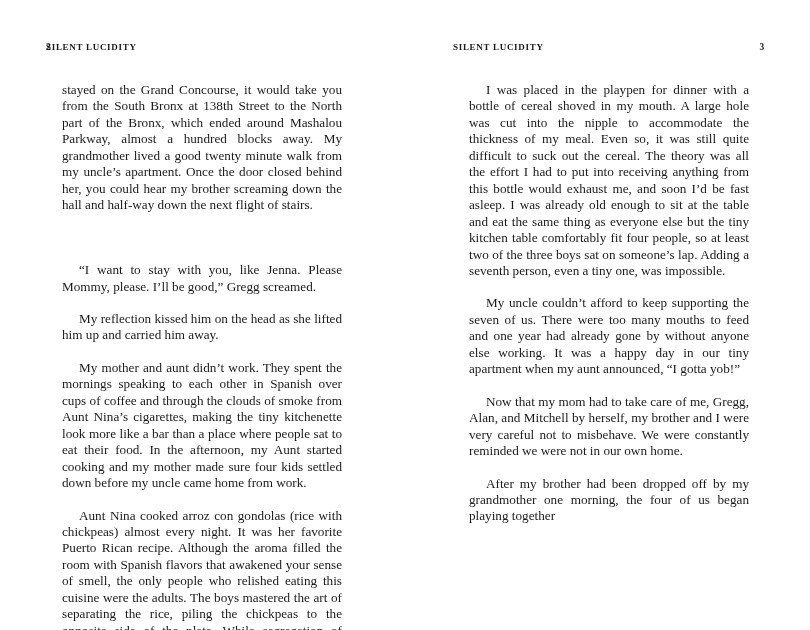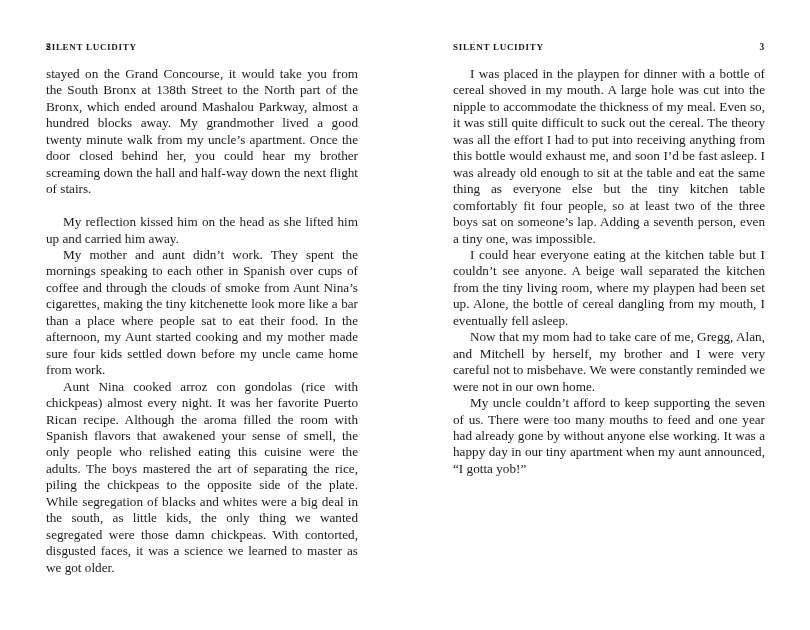--- a/index.html
+++ b/index.html
@@ -42,47 +42,48 @@
   }
   .pg-num.left  { left: 0; }
   .pg-num.right { right: 0; }
 
   .body-text {
     font-size: 13.2px;
     line-height: 16.45px;
     text-align: justify;
   }
   .para {
-    margin: 0;
+    margin: 16px;
     text-indent: 17px;
   }
   .para.noindent { text-indent: 0; }
   .scene-break { height: 16.45px; }
 </style>
 </head>
 <body>
 
 <div class="page page-left">
   <div class="running-header">
     <span class="pg-num left">2</span>
     <span class="head-title">SILENT LUCIDITY</span>
   </div>
   <div class="body-text">
     <p class="para noindent">stayed on the Grand Concourse, it would take you from the South Bronx at 138th Street to the North part of the Bronx, which ended around Mashalou Parkway, almost a hundred blocks away. My grandmother lived a good twenty minute walk from my uncle’s apartment. Once the door closed behind her, you could hear my brother screaming down the hall and half-way down the next flight of stairs.</p>
     <div class="scene-break"></div>
+    <p class="para">“I want to stay with you, like Jenna. Please Mommy, please. I’ll be good,” Gregg screamed.</p>
     <p class="para">My reflection kissed him on the head as she lifted him up and carried him away.</p>
     <p class="para">My mother and aunt didn’t work. They spent the mornings speaking to each other in Spanish over cups of coffee and through the clouds of smoke from Aunt Nina’s cigarettes, making the tiny kitchenette look more like a bar than a place where people sat to eat their food. In the afternoon, my Aunt started cooking and my mother made sure four kids settled down before my uncle came home from work.</p>
     <p class="para">Aunt Nina cooked arroz con gondolas (rice with chickpeas) almost every night. It was her favorite Puerto Rican recipe. Although the aroma filled the room with Spanish flavors that awakened your sense of smell, the only people who relished eating this cuisine were the adults. The boys mastered the art of separating the rice, piling the chickpeas to the opposite side of the plate. While segregation of blacks and whites were a big deal in the south, as little kids, the only thing we wanted segregated were those damn chickpeas. With contorted, disgusted faces, it was a science we learned to master as we got older.</p>
   </div>
 </div>
 
 <div class="page page-right">
   <div class="running-header">
     <span class="head-title">SILENT LUCIDITY</span>
     <span class="pg-num right">3</span>
   </div>
   <div class="body-text">
     <p class="para">I was placed in the playpen for dinner with a bottle of cereal shoved in my mouth. A large hole was cut into the nipple to accommodate the thickness of my meal. Even so, it was still quite difficult to suck out the cereal. The theory was all the effort I had to put into receiving anything from this bottle would exhaust me, and soon I’d be fast asleep. I was already old enough to sit at the table and eat the same thing as everyone else but the tiny kitchen table comfortably fit four people, so at least two of the three boys sat on someone’s lap. Adding a seventh person, even a tiny one, was impossible.</p>
-    <p class="para">I could hear everyone eating at the kitchen table but I couldn’t see anyone. A beige wall separated the kitchen from the tiny living room, where my playpen had been set up. Alone, the bottle of cereal dangling from my mouth, I eventually fell asleep.</p>
+    <p class="para">My uncle couldn’t afford to keep supporting the seven of us. There were too many mouths to feed and one year had already gone by without anyone else working. It was a happy day in our tiny apartment when my aunt announced, “I gotta yob!”</p>
     <p class="para">Now that my mom had to take care of me, Gregg, Alan, and Mitchell by herself, my brother and I were very careful not to misbehave. We were constantly reminded we were not in our own home.</p>
-    <p class="para">My uncle couldn’t afford to keep supporting the seven of us. There were too many mouths to feed and one year had already gone by without anyone else working. It was a happy day in our tiny apartment when my aunt announced, “I gotta yob!”</p>
+    <p class="para">After my brother had been dropped off by my grandmother one morning, the four of us began playing together</p>
   </div>
 </div>
 
 </body></html>

